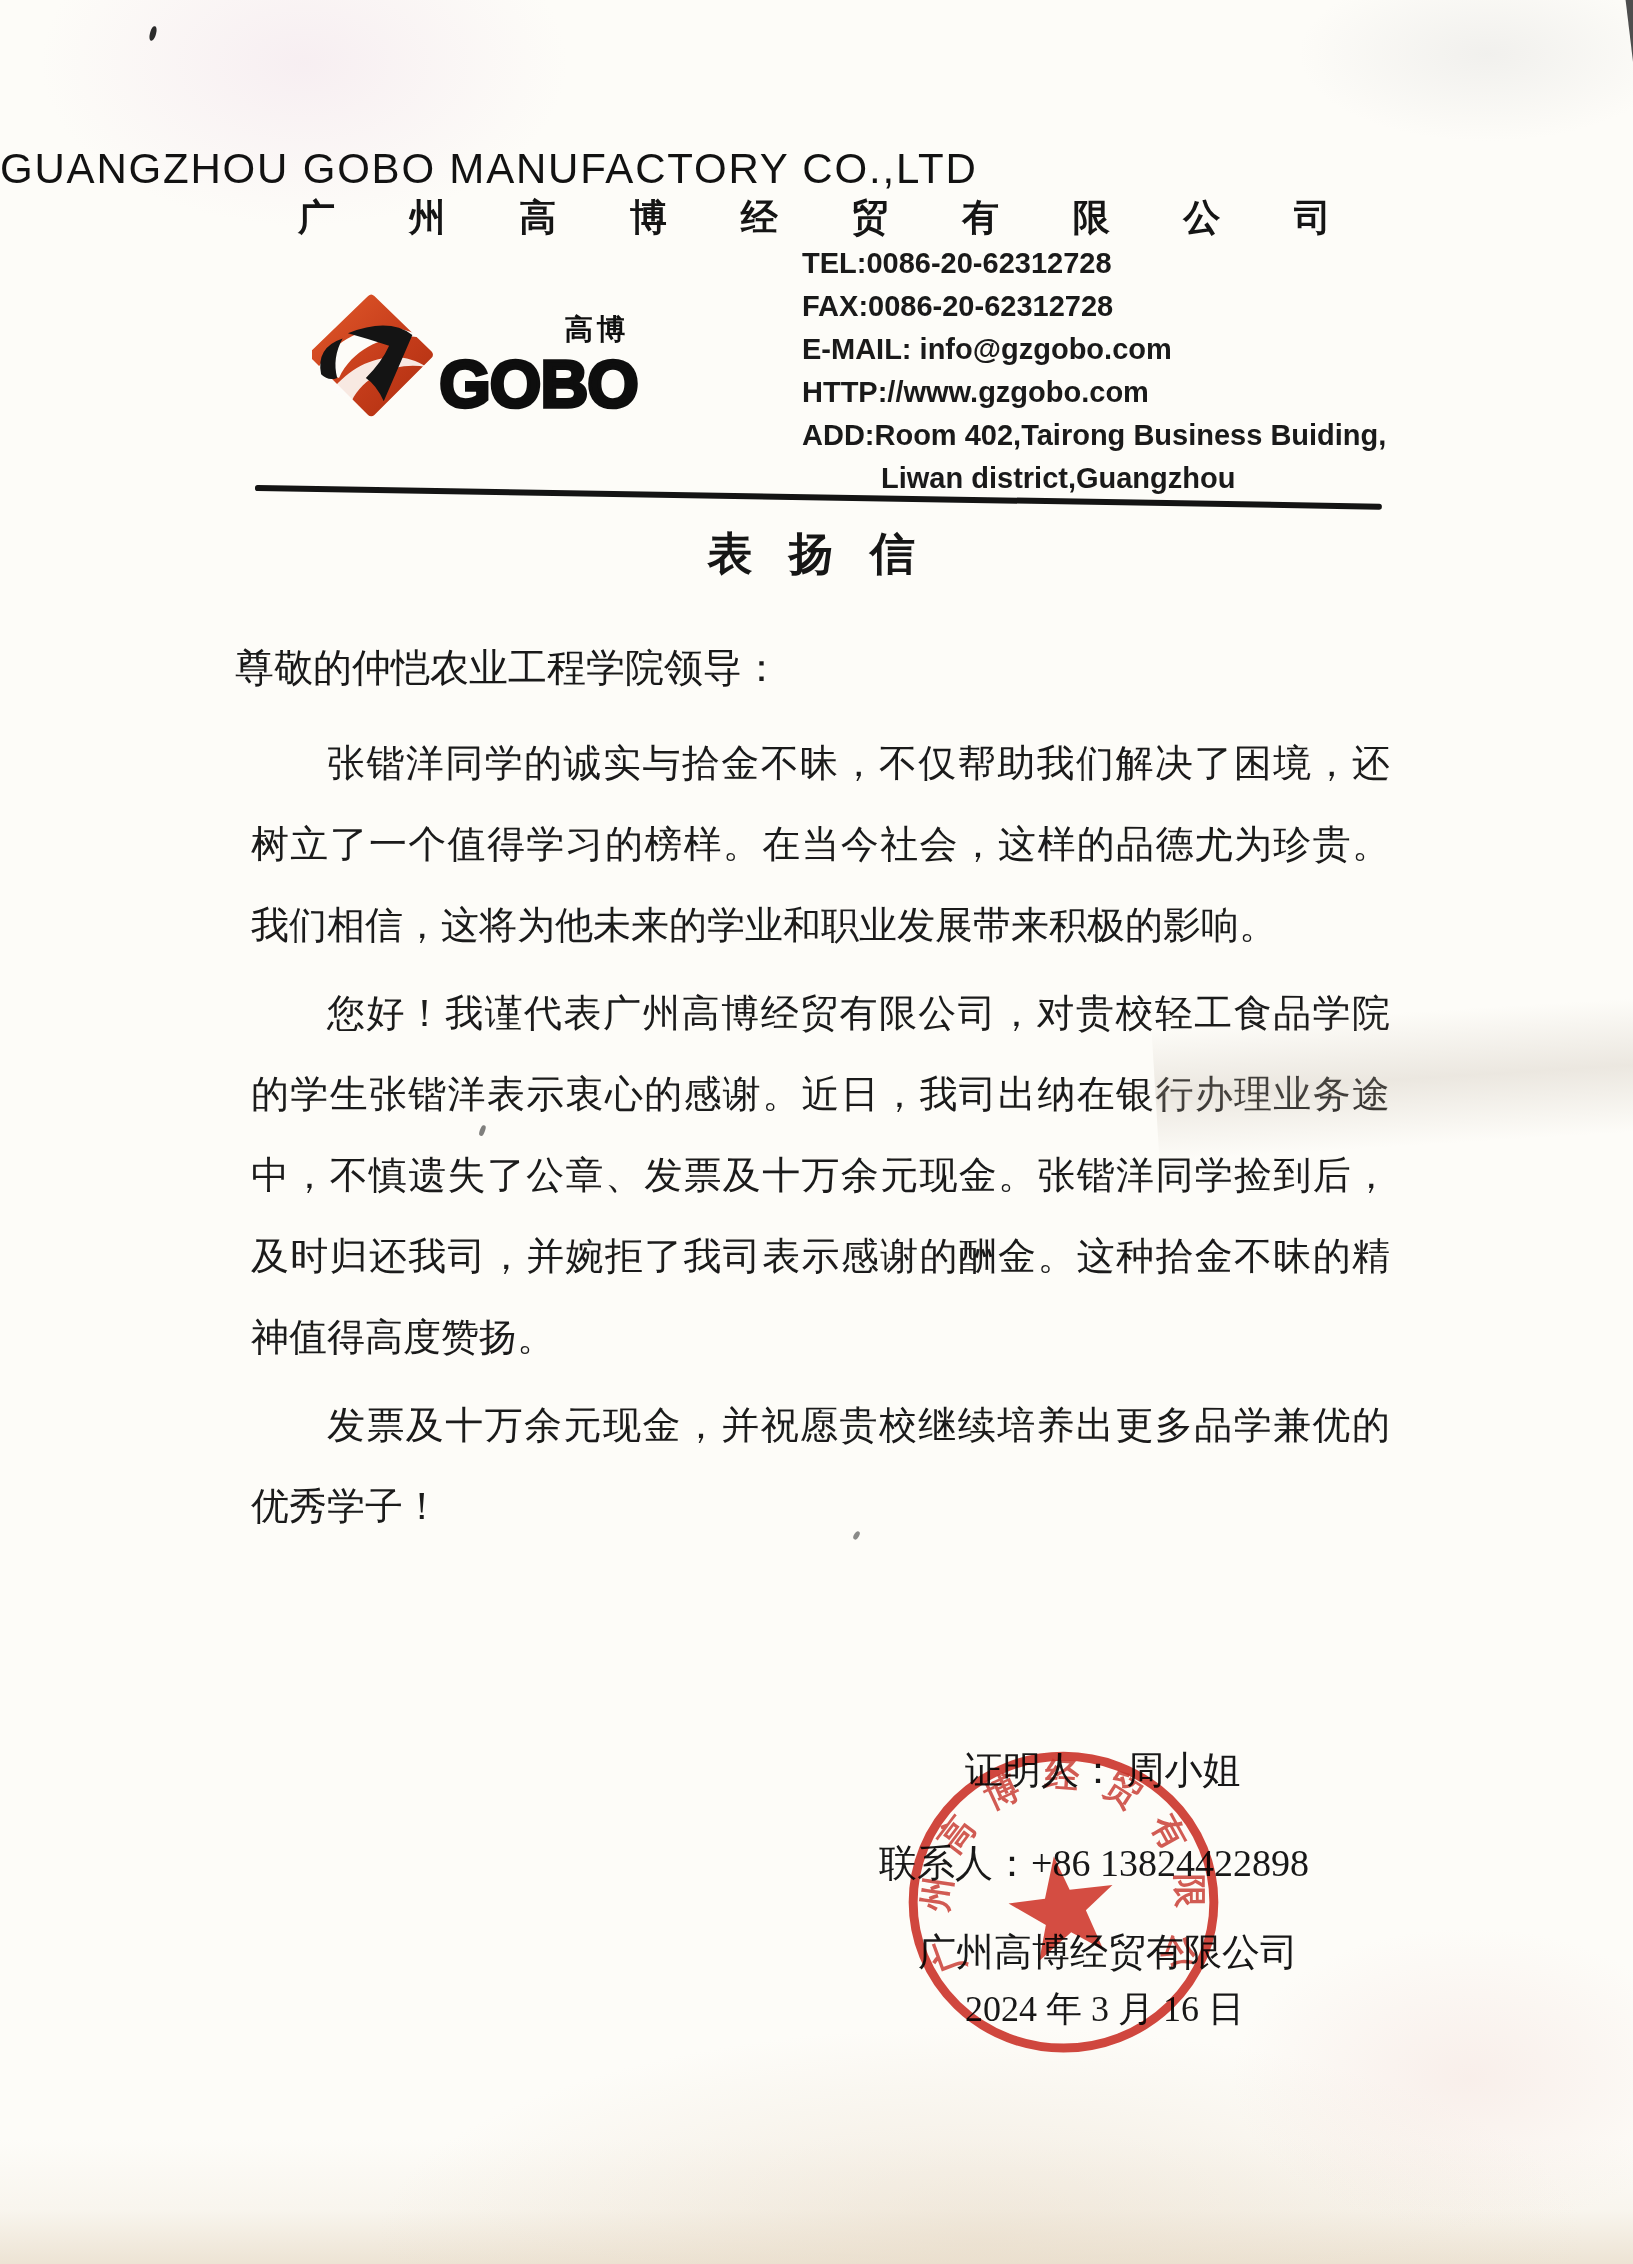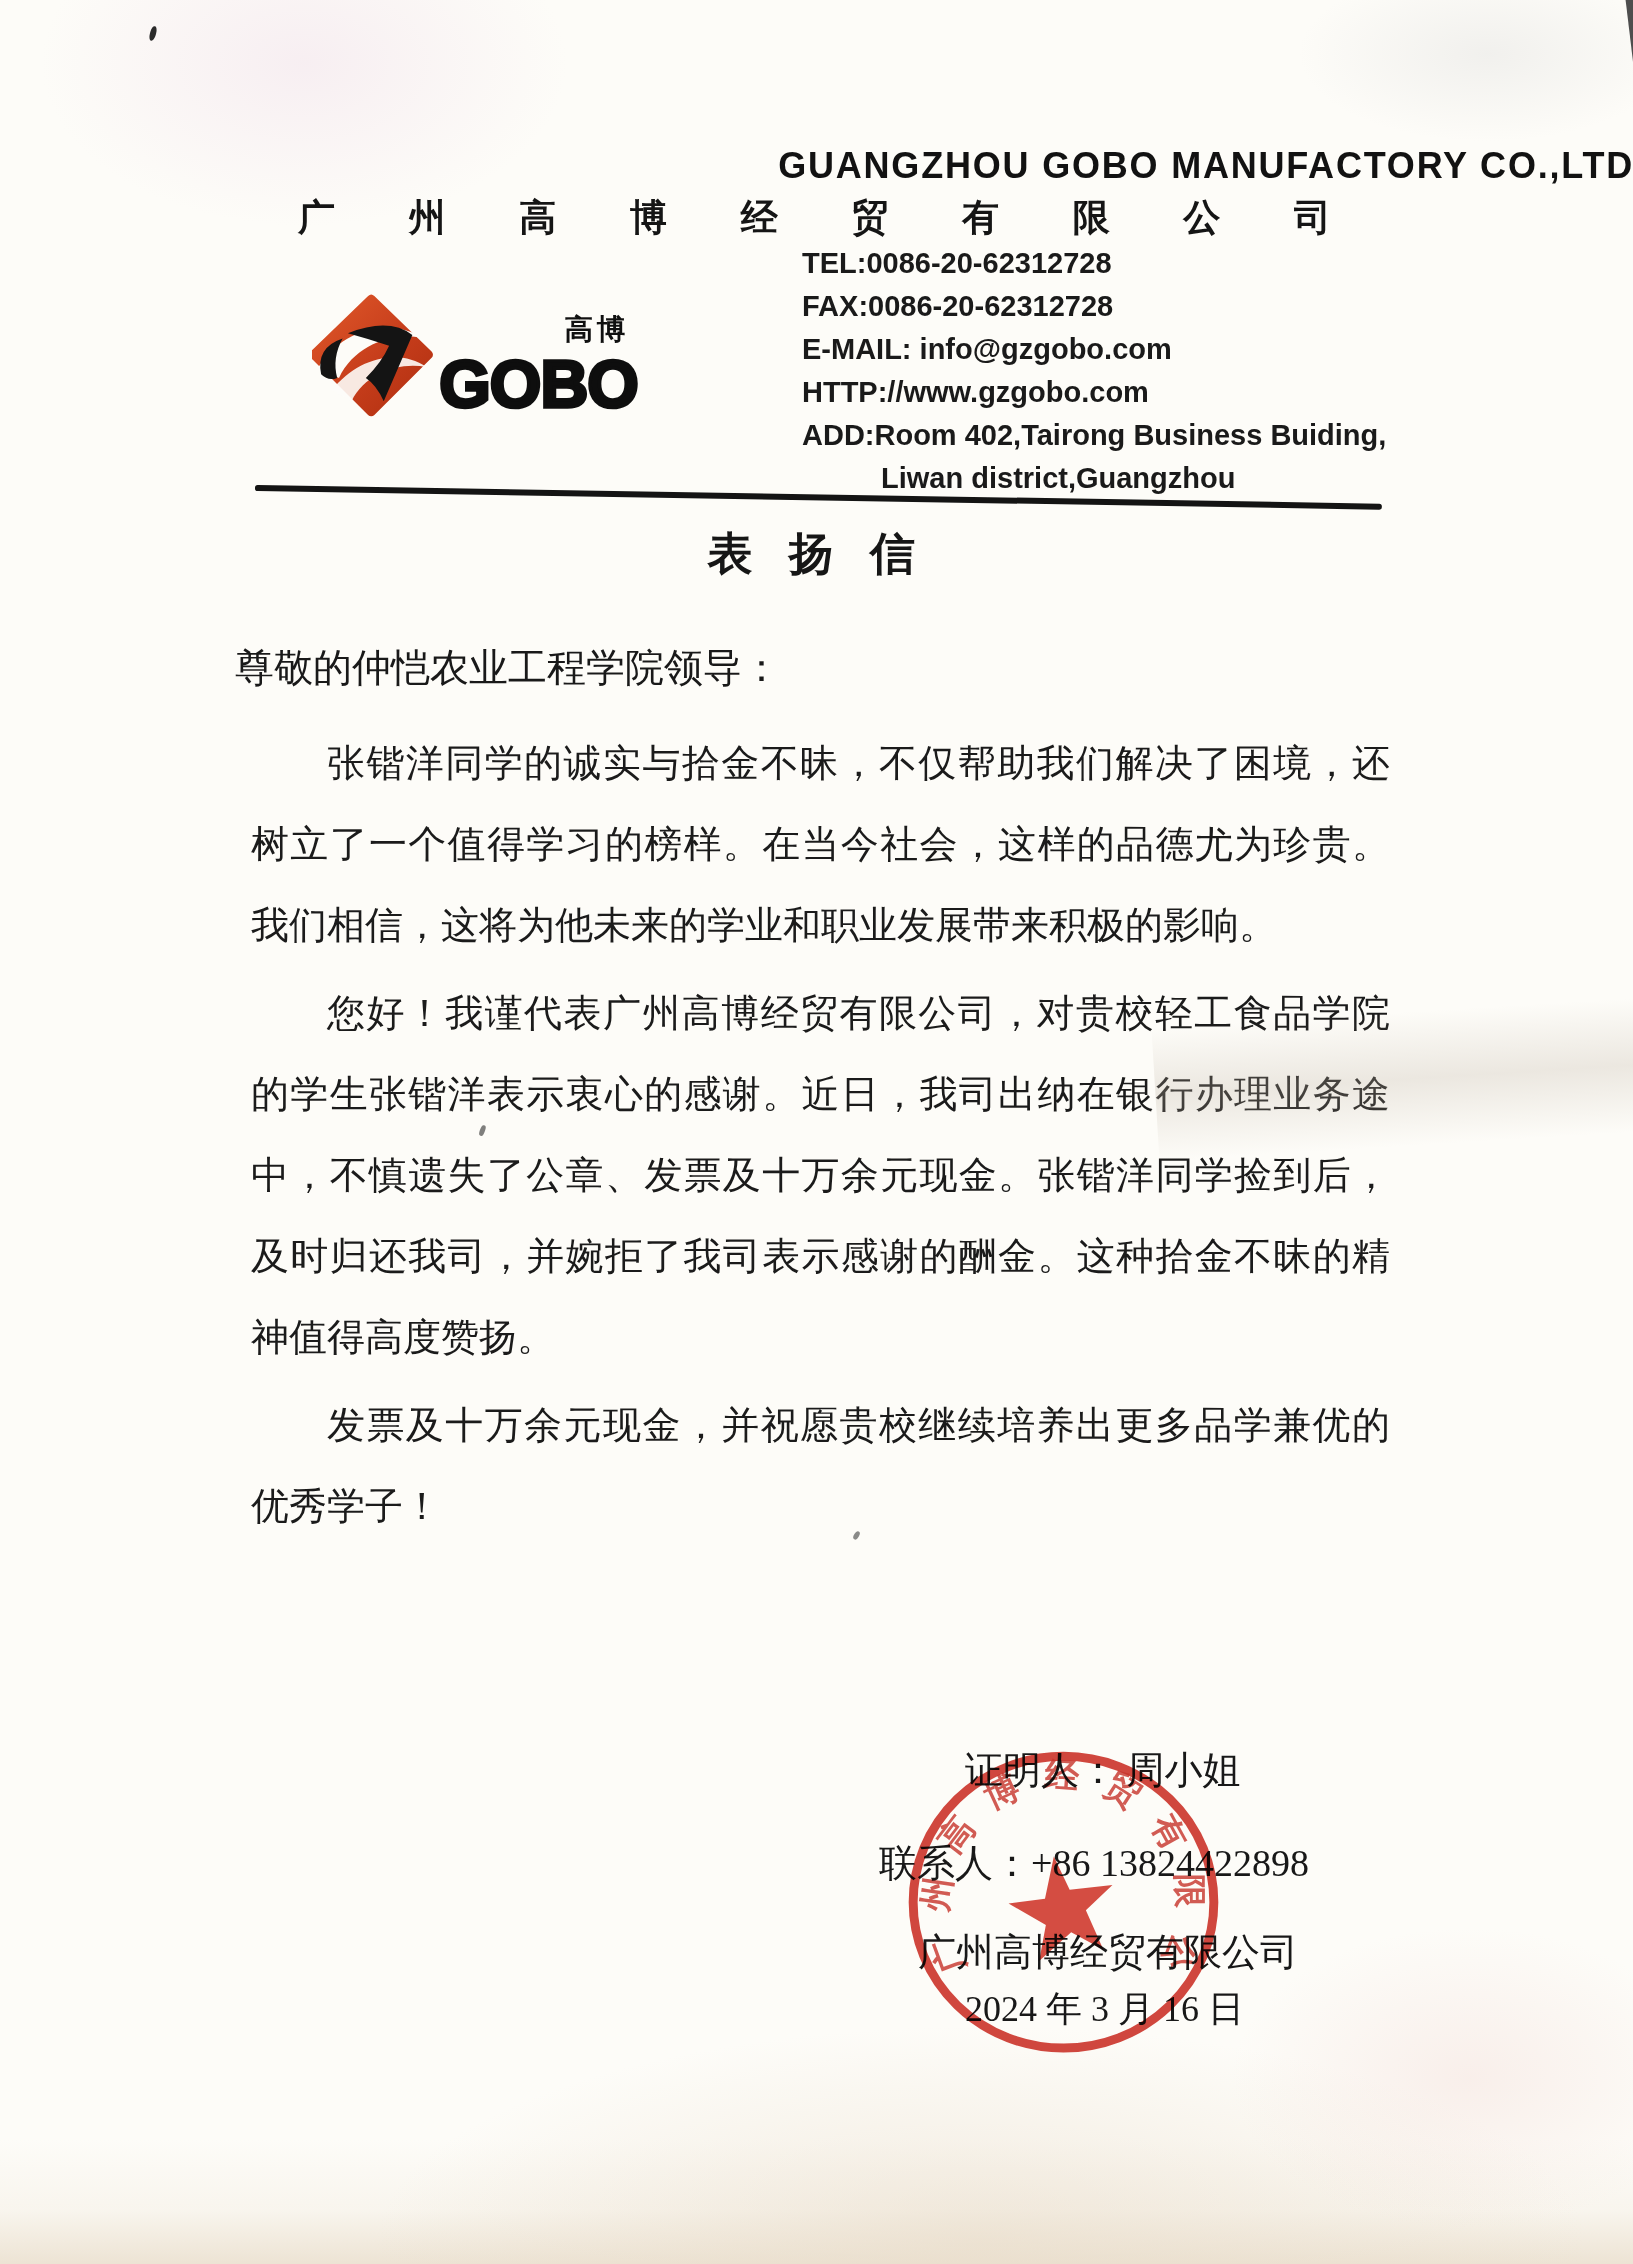--- a/index.html
+++ b/index.html
@@ -11,23 +11,23 @@
       radial-gradient(ellipse 340px 215px at 1469px 2078px, rgba(238,208,202,.30), transparent 70%),
       radial-gradient(ellipse 806px 287px at 60% 99%,  rgba(232,219,200,.55), transparent 75%),
       linear-gradient(to top, rgba(228,214,192,.65) 0px, rgba(228,214,192,.18) 54px, transparent 125px),
       #fdfcf8;
     font-family:"Liberation Serif", serif;
     color:#1c1c1c;
   }
   .abs{position:absolute;}
   
   .en-name{
-    left:0; right:0; top:145px; text-align:right;
-    font-family:"Liberation Sans", sans-serif; font-weight:700;
-    font-size:36px; letter-spacing:1.8px; color:#121212; white-space:nowrap;
+    left:0; right:0; top:145px; text-align:left;
+    font-family:"Liberation Sans", sans-serif; font-weight:400;
+    font-size:42px; letter-spacing:1.8px; color:#121212; white-space:nowrap;
   }
   .cn-name{
     left:298px; top:195px; width:1033px; height:45px;
     font-size:37px; font-weight:700; color:#151515;
     text-align:justify; text-align-last:justify; line-height:45px;
   }
   .contact{
     left:754px; top:242px; width:645px;
     font-family:"Liberation Sans", sans-serif; font-weight:700;
     font-size:29px; line-height:43px; color:#1a1a1a; white-space:nowrap;margin-left:48px;

